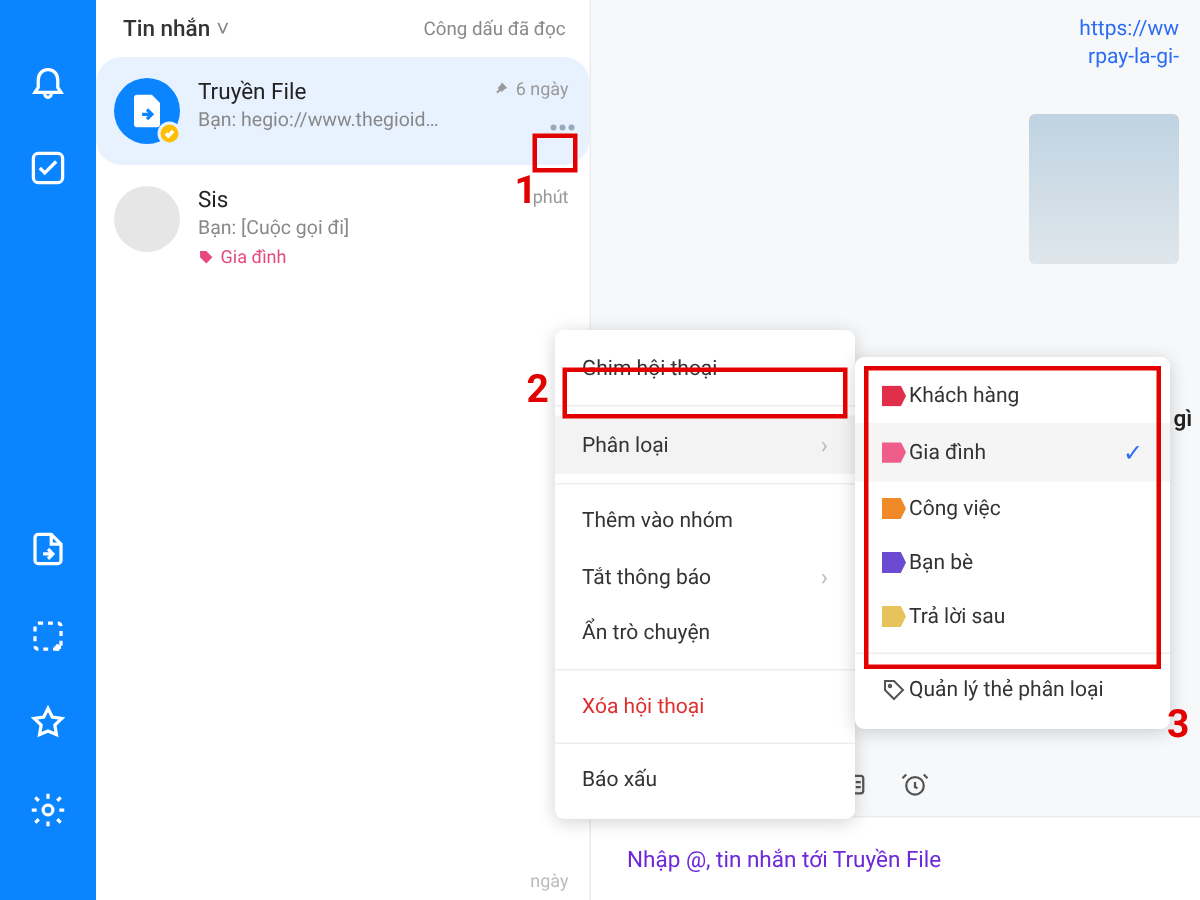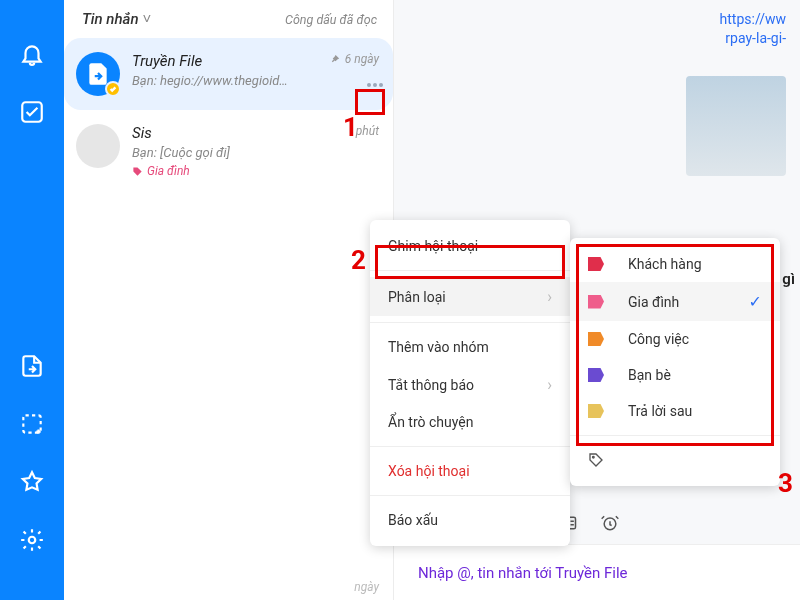--- a/index.html
+++ b/index.html
@@ -6,21 +6,21 @@
   html, body { width: 800px; height: 600px; overflow: hidden; background: #fff; }
   .app { display: flex; width: 100%; height: 100%; position: relative; }
 
   
   .rail { width: 64px; background: #0a84ff; display: flex; flex-direction: column; align-items: center; padding-top: 40px; gap: 30px; }
   .rail .icon { width: 28px; height: 28px; display: flex; align-items: center; justify-content: center; color: #fff; }
   .rail svg { width: 26px; height: 26px; stroke: #fff; fill: none; stroke-width: 2; }
   .rail .spacer { flex: 1; }
 
   
-  .list-col { width: 330px; border-right: 1px solid #ececec; font-style: italic; }
+  .list-col { width: 330px; border-right: 1px solid #ececec; }
   .list-head { display: flex; align-items: center; justify-content: space-between; padding: 10px 16px 10px 18px; font-size: 15px; color: #333; }
   .list-head .tab { font-weight: 500; display: flex; align-items: center; gap: 4px; }
   .list-head .mark { color: #888; font-size: 12.5px; }
 
   .conv { display: flex; gap: 12px; padding: 14px 12px; position: relative; }
   .conv.selected { background: #e8f2ff; border-radius: 17px; }
   .avatar { width: 44px; height: 44px; border-radius: 50%; background: #e6e6e6; display: flex; align-items: center; justify-content: center; position: relative; flex-shrink: 0; }
   .avatar.file { background: #0a84ff; }
   .avatar.file svg { fill: #fff; }
   .avatar .badge { position: absolute; bottom: -1px; right: -1px; width: 16px; height: 16px; border-radius: 50%; background: #ffbf00; border: 2px solid #e8f2ff; display:flex;align-items:center;justify-content:center; }
@@ -42,21 +42,21 @@
   
   .menu { position: absolute; left: 370px; top: 188px; width: 200px; background: #fff; border-radius: 6px; box-shadow: 0 2px 12px rgba(0,0,0,0.18); padding: 8px 0; z-index: 20; margin-top: 32px; }
   .menu-item { padding: 10px 18px; font-size: 14px; color: #333; display: flex; justify-content: space-between; align-items:center; cursor: pointer; }
   .menu-item.selected { background: #f3f3f3; }
   .menu-item .chev { color: #bbb; font-size: 16px; }
   .menu-divider { height: 1px; background: #eee; margin: 6px 0; }
   .menu-item.danger { color: #e02e2e; }
 
   
   .submenu { position: absolute; left: 570px; top: 238px; width: 210px; background: #fff; border-radius: 6px; box-shadow: 0 2px 12px rgba(0,0,0,0.18); padding: 8px 0; z-index: 20; }
-  .sub-item { padding: 10px 18px; font-size: 14px; color: #333; display: flex; align-items: center; gap: 24px; cursor: pointer; }
+  .sub-item { padding: 10px 18px; font-size: 14px; color: #333; display: flex; align-items: center; gap: 2px; cursor: pointer; }
   .sub-item.selected { background: #f5f5f5; }
   .sub-item .swatch { width: 16px; height: 14px; clip-path: polygon(0 0, 78% 0, 100% 50%, 78% 100%, 0 100%); }
   .sub-item .check { margin-left: auto; color: #2a6df4; font-size: 16px; }
   .sub-item .mgr{width:16px;height:16px}
 
   
   .chat-col { flex: 1; position: relative; background: #f7f8fa; }
   .chat-link { position: absolute; top: 10px; right: 14px; text-align: right; color: #2a6df4; font-size: 14px; line-height: 1.35; }
   .chip-row { position: absolute; top: 76px; right: 14px; width: 100px; height: 100px; background: linear-gradient(#bfd3e2,#dfe6eb); border-radius:4px; }
   .chat-text { position: absolute; top: 268px; right: 0; width: 62px; font-size: 13.5px; line-height: 1.5; color: #555; }
@@ -254,20 +254,21 @@
     <div class="sub-item">
         <span class="swatch" style="background:#e7c35b"></span>
         <span>Trả lời sau</span>
       </div>
     <div class="menu-divider"></div>
     <div class="sub-item">
         <svg class="mgr" viewBox="0 0 24 24" fill="none" stroke="#555" stroke-width="2">
           <path d="M3 3h9l9 9-9 9-9-9z"></path>
           <circle cx="8" cy="8" r="1.2"></circle>
         </svg>
+        <span>Quản lý thẻ phân loại</span>
       </div>
   </div>
 
   <div class="callout" style="left:355px;top:89px;width:30px;height:26px"></div>
   <div class="callout-num" style="left:343px;top:112px">1</div>
 
   <div class="callout" style="left:375px;top:245px;width:190px;height:34px"></div>
   <div class="callout-num" style="left:351px;top:245px">2</div>
 
   <div class="callout" style="left:576px;top:244px;width:198px;height:202px"></div>

